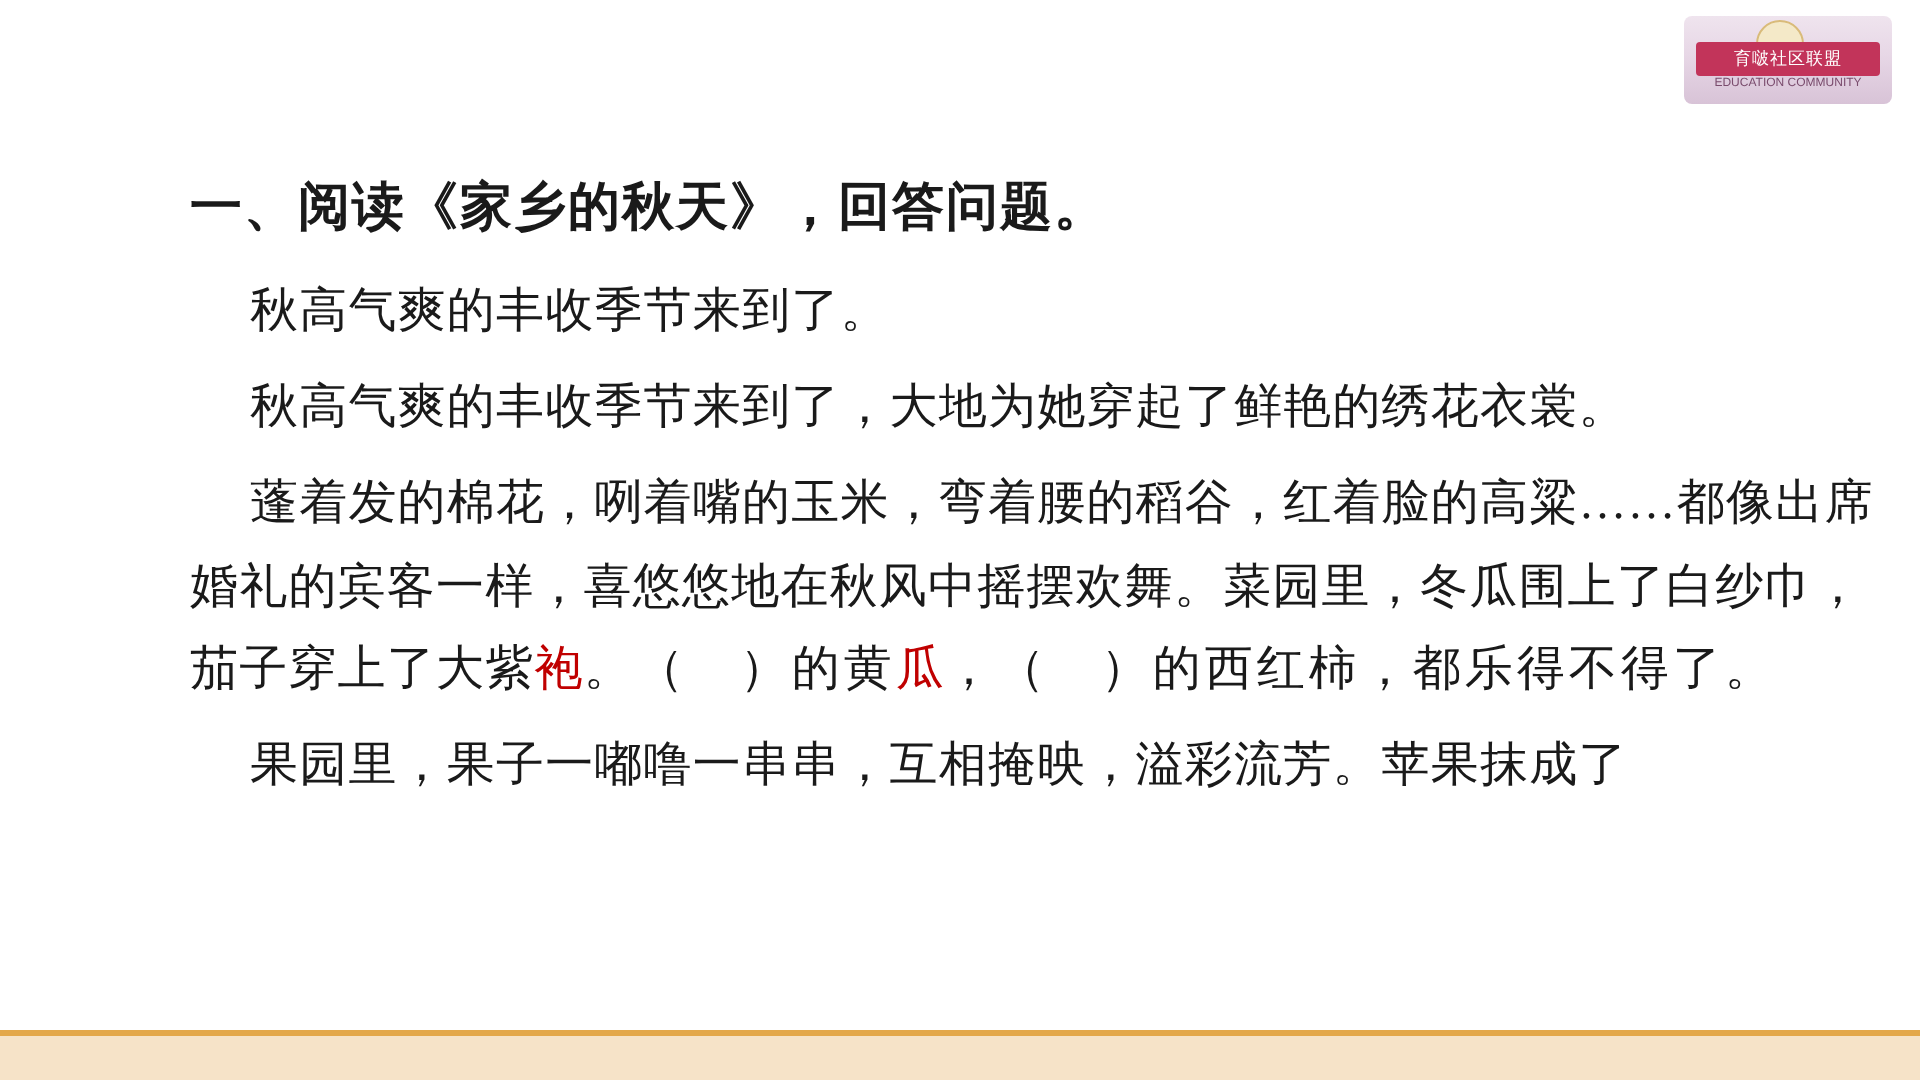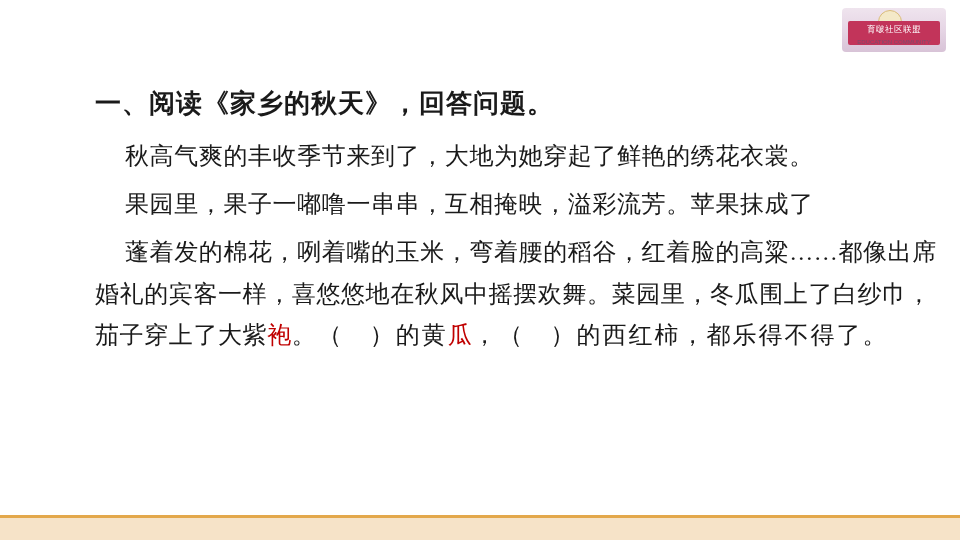--- a/index.html
+++ b/index.html
@@ -46,21 +46,21 @@
     height: 44px;
     border-radius: 4px;
     background: linear-gradient(180deg, #efe4ee 0%, #e7d7e6 45%, #d8c3d7 100%);
     overflow: hidden;
   }
   .logo-badge .ribbon {
     position: absolute;
     left: 6px;
     top: 13px;
     width: 92px;
-    height: 24px;
+    height: 17px;
     background: #c2345a;
     border-radius: 2px;
   }
   .logo-badge .ribbon-text {
     position: absolute;
     left: 0;
     top: 0;
     width: 92px;
     height: 17px;
     line-height: 17px;
@@ -141,27 +141,28 @@
     <div class="ribbon">
       <div class="ribbon-text">育啵社区联盟</div>
     </div>
     <div class="sub-text">EDUCATION COMMUNITY</div>
   </div>
 
   <div class="content">
 
     <h1 class="heading">一、阅读《家乡的秋天》，回答问题。</h1>
 
+    <p class="para indent">秋高气爽的丰收季节来到了。</p>
 
     <p class="para indent p-gap">秋高气爽的丰收季节来到了，大地为她穿起了鲜艳的绣花衣裳。</p>
-
-    <p class="para indent p-gap">果园里，果子一嘟噜一串串，互相掩映，溢彩流芳。苹果抹成了</p>
 
     <p class="para indent p-gap">
       <span>蓬着发的棉花，咧着嘴的玉米，弯着腰的稻谷，红着脸的高粱……都像出席婚礼的宾客一样，喜悠悠地在秋风中摇摆欢舞。菜园里，冬瓜围上了白纱巾，茄子穿上了大紫</span><span class="red">袍</span><span class="blank">。（　）的黄</span><span class="red">瓜</span><span class="blank">，（　）的西红柿，都乐得不得了。</span>
     </p>
+
+    <p class="para indent p-gap">果园里，果子一嘟噜一串串，互相掩映，溢彩流芳。苹果抹成了</p>
 
   </div>
 
   <div class="footer-line"></div>
   <div class="footer-band"></div>
 
 </div>
 
 </body></html>

